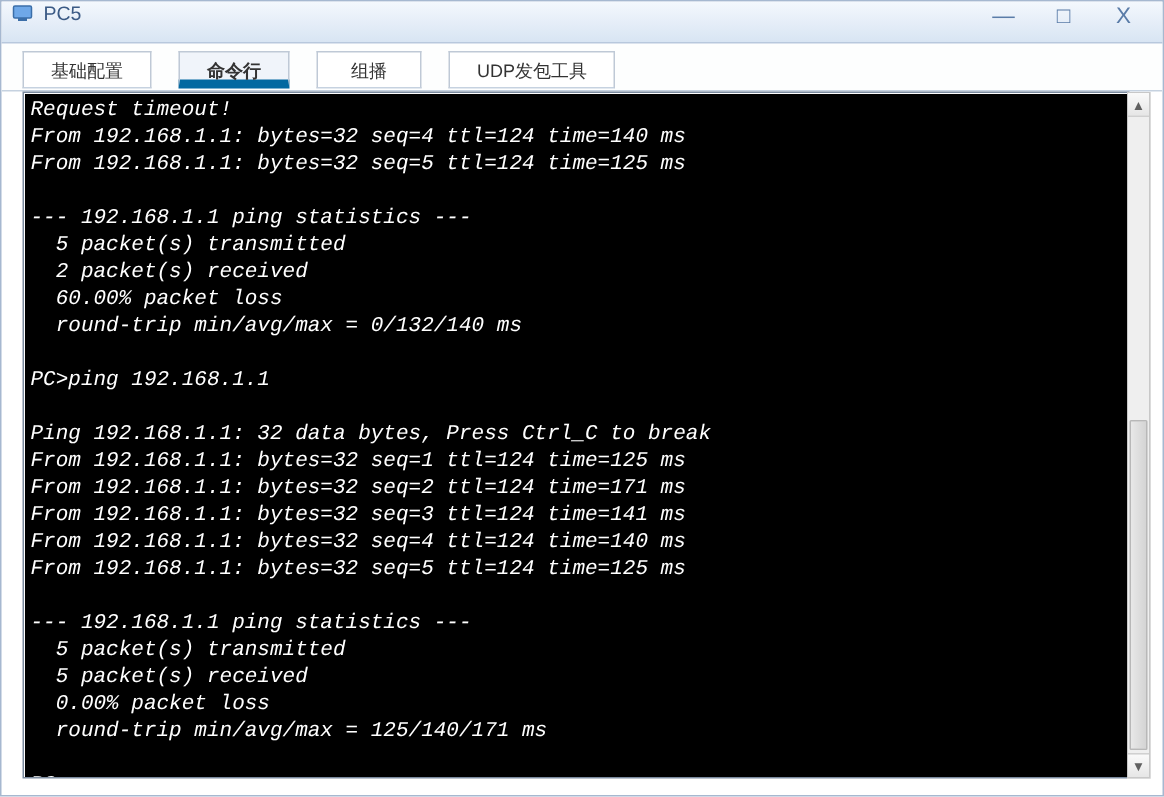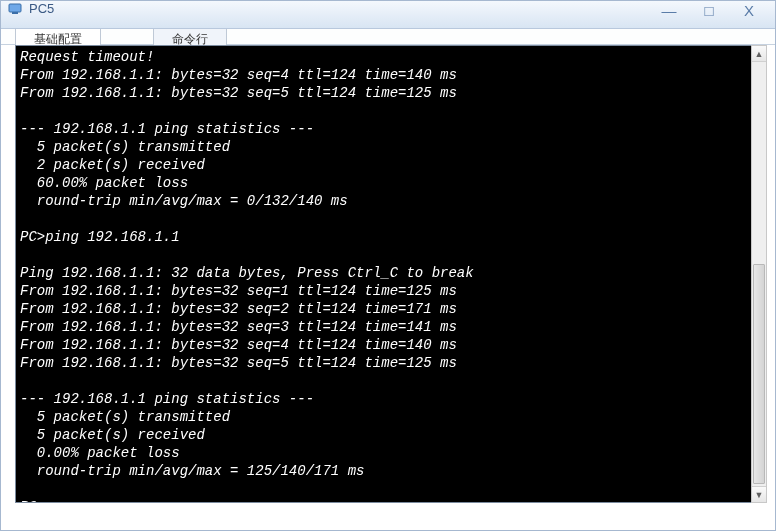--- a/index.html
+++ b/index.html
@@ -38,46 +38,45 @@
     .win-btn {
       width: 28px; height: 18px;
       display: flex; align-items: center; justify-content: center;
       color: #5a7ca8;
       font-size: 15px;
       cursor: pointer;
       font-family: Arial, sans-serif;
       line-height: 1;
     }
     .tabbar {
-      height: 16px;
+      height: 32px;
       background: #fdfefe;
       border-bottom: 1px solid #c6d2e0;
       display: flex;
       align-items: center;
       padding: 4px 10px 0 14px;
-      gap: 4px;
+      gap: 18px;
     }
     .tab {
       padding: 4px 18px;
       font-size: 12px;
       color: #333;
       background: #fff;
       border: 1px solid #bfc9d6;
       border-bottom: 1px solid #c6d2e0;
       cursor: pointer;
       min-width: 70px;
       text-align: center;
       height: 25px;
       line-height: 16px;
     }
     .tab.active {
       background: #f0f4fa;
-      border-bottom: 1px solid #0369a1;
-      font-weight: normal;
-      margin-left: 48px;
+      border-bottom: 6px solid #0369a1;
+      font-weight: bold;
     }
     .terminal-wrap {
       position: relative;
       margin: 0 10px 10px 14px;
       height: 516px;
       font-style: italic;
     }
     .terminal {
       width: 738px;
       height: 458px;
@@ -137,20 +136,22 @@
   <div class="win-controls">
     <div class="win-btn">—</div>
     <div class="win-btn">□</div>
     <div class="win-btn">X</div>
   </div>
 </div>
 
 <div class="tabbar">
   <div class="tab">基础配置</div>
   <div class="tab active">命令行</div>
+  <div class="tab">组播</div>
+  <div class="tab">UDP发包工具</div>
 </div>
 
 <div class="terminal-wrap">
   <div class="terminal" id="terminal">Request timeout!
 From 192.168.1.1: bytes=32 seq=4 ttl=124 time=140 ms
 From 192.168.1.1: bytes=32 seq=5 ttl=124 time=125 ms
 
 --- 192.168.1.1 ping statistics ---
   5 packet(s) transmitted
   2 packet(s) received

